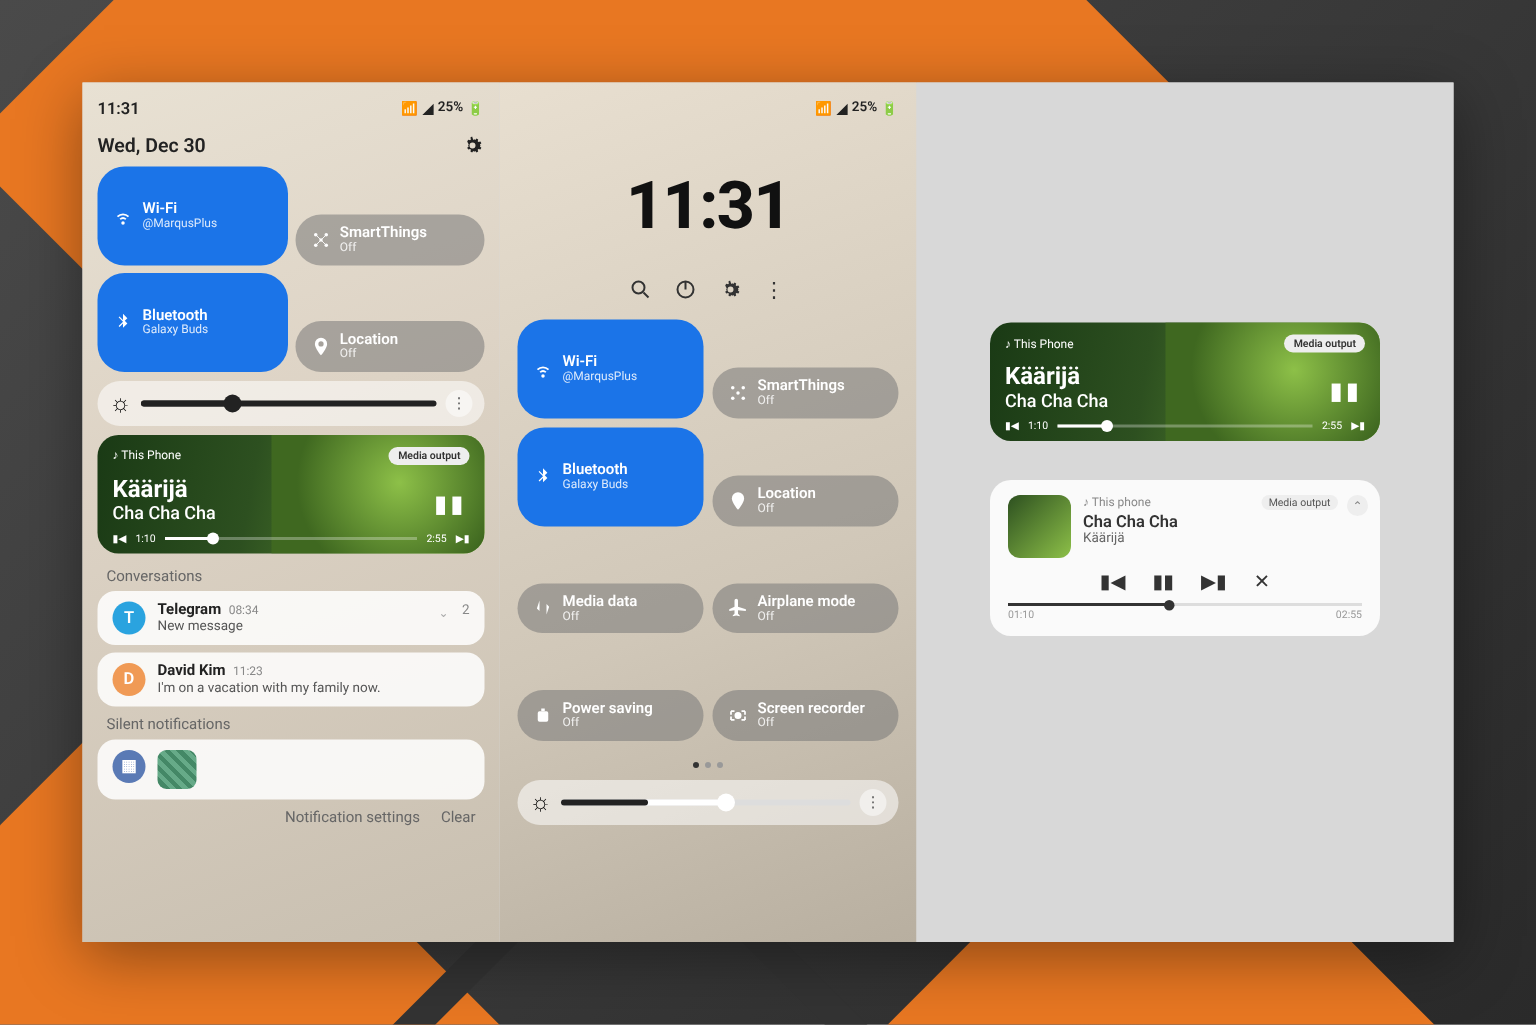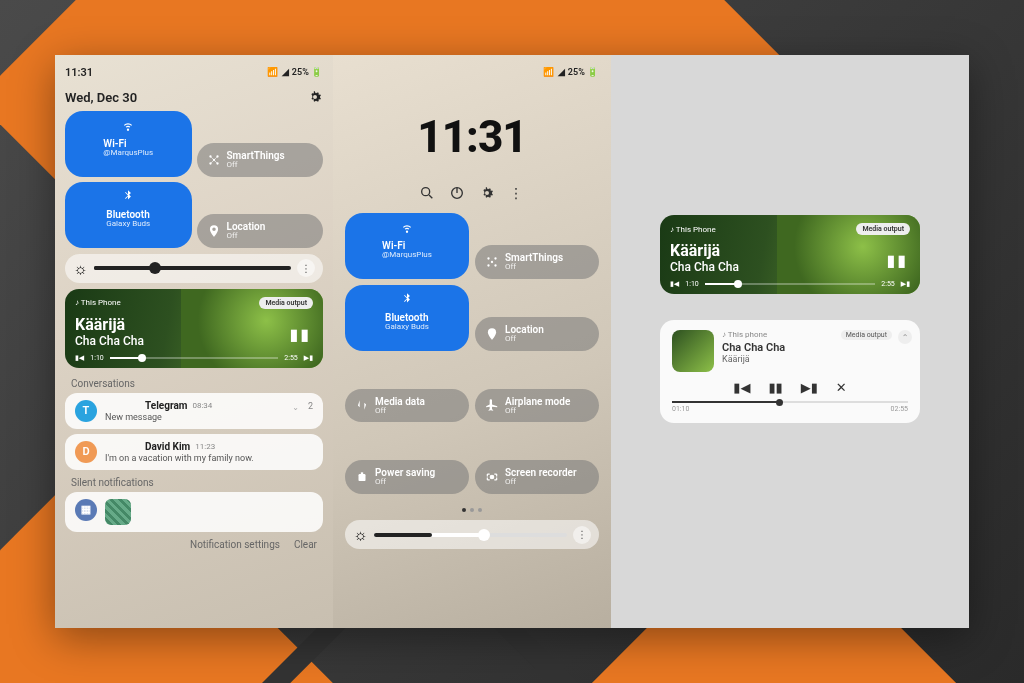--- a/index.html
+++ b/index.html
@@ -17,21 +17,21 @@
   
   .panel1 { width: 278px; height: 100%; position: relative; background: linear-gradient(160deg,#e8e1d3 0%,#ddd3c5 40%,#c8bfb0 100%); padding: 8px 10px; display:flex; flex-direction:column; }
   .statusbar { display:flex; justify-content:space-between; align-items:center; font-size:11px; font-weight:600; color:#222; height:18px; }
   .statusicons { display:flex; gap:3px; align-items:center; font-size:9px; }
   .daterow { display:flex; justify-content:space-between; align-items:center; margin:8px 0 6px; }
   .daterow span { font-size:13px; font-weight:600; color:#222; }
   .gear { width:16px; height:16px; }
 
   .toggle-grid { display:grid; grid-template-columns:1fr 1fr; gap:5px; margin-bottom:6px; }
   .toggle { border-radius:18px; padding:7px 10px; display:flex; align-items:center; gap:6px; color:#fff; }
-  .toggle.on { background:#1b74e8;flex-direction:column; }
+  .toggle.on { background:#1b74e8; }
   .toggle.off { background:rgba(120,120,120,.55);margin-top:32px; }
   .toggle .ticon { width:14px; height:14px; flex:none; }
   .toggle .tbody { display:flex; flex-direction:column; line-height:1.1; }
   .toggle .ttitle { font-size:10px; font-weight:600; }
   .toggle .tsub { font-size:8px; opacity:.85; }
 
   .brightness { display:flex; align-items:center; gap:6px; background:rgba(255,255,255,.55); border-radius:16px; padding:5px 8px; margin-bottom:6px; }
   .bright-slider { flex:1; height:4px; background:#222; border-radius:2px; position:relative; }
   .bright-slider::after { content:""; position:absolute; left:0; width:30%; height:100%; background:#222; border-radius:2px; }
   .bright-knob { width:12px; height:12px; background:#222; border-radius:50%; position:absolute; left:28%; top:-4px; }
@@ -47,21 +47,21 @@
   .media .pauserow { position:absolute; right:12px; top:46%; z-index:2; font-size:16px; letter-spacing:2px; }
   .media .progress { position:relative; z-index:2; display:flex; align-items:center; gap:6px; font-size:7px; margin-top:6px; }
   .media .pbar { flex:1; height:2px; background:rgba(255,255,255,.3); position:relative; }
   .media .pbar::after { content:""; position:absolute; left:0; width:18%; height:100%; background:#fff; }
   .media .pknob { width:8px; height:8px; border-radius:50%; background:#fff; position:absolute; left:17%; top:-3px; }
 
   .section-label { font-size:10px; color:#666; margin:2px 0 4px 6px; }
   .notif { background:rgba(255,255,255,.85); border-radius:12px; padding:7px 10px; margin-bottom:5px; display:flex; gap:8px; align-items:flex-start; position:relative; }
   .notif .nicon { width:22px; height:22px; border-radius:50%; flex:none; display:flex; align-items:center; justify-content:center; color:#fff; font-size:11px; font-weight:600; }
   .notif .nbody { flex:1; }
-  .notif .nhead { display:flex; align-items:center; gap:5px; font-size:10px;margin-left:40px; }
+  .notif .nhead { display:flex; align-items:center; gap:5px; font-size:10px; }
   .notif .nhead strong { font-weight:700; color:#222; }
   .notif .ntime { color:#888; font-size:8px; }
   .notif .nmsg { font-size:9px; color:#555; margin-top:1px; }
   .notif .nbadge { position:absolute; right:10px; top:8px; font-size:9px; color:#888; }
   .notif .thumb { width:26px; height:26px; border-radius:6px; background:repeating-linear-gradient(45deg,#6a8,#6a8 3px,#486 3px,#486 6px); }
 
   .footer-actions { display:flex; justify-content:flex-end; gap:14px; font-size:10px; color:#666; padding:2px 6px 0; }
 
   
   .panel2 { width: 278px; height:100%; background:linear-gradient(160deg,#e8dfd0,#d0c7b8 60%,#b8afa0); padding:8px 12px; display:flex; flex-direction:column; }

